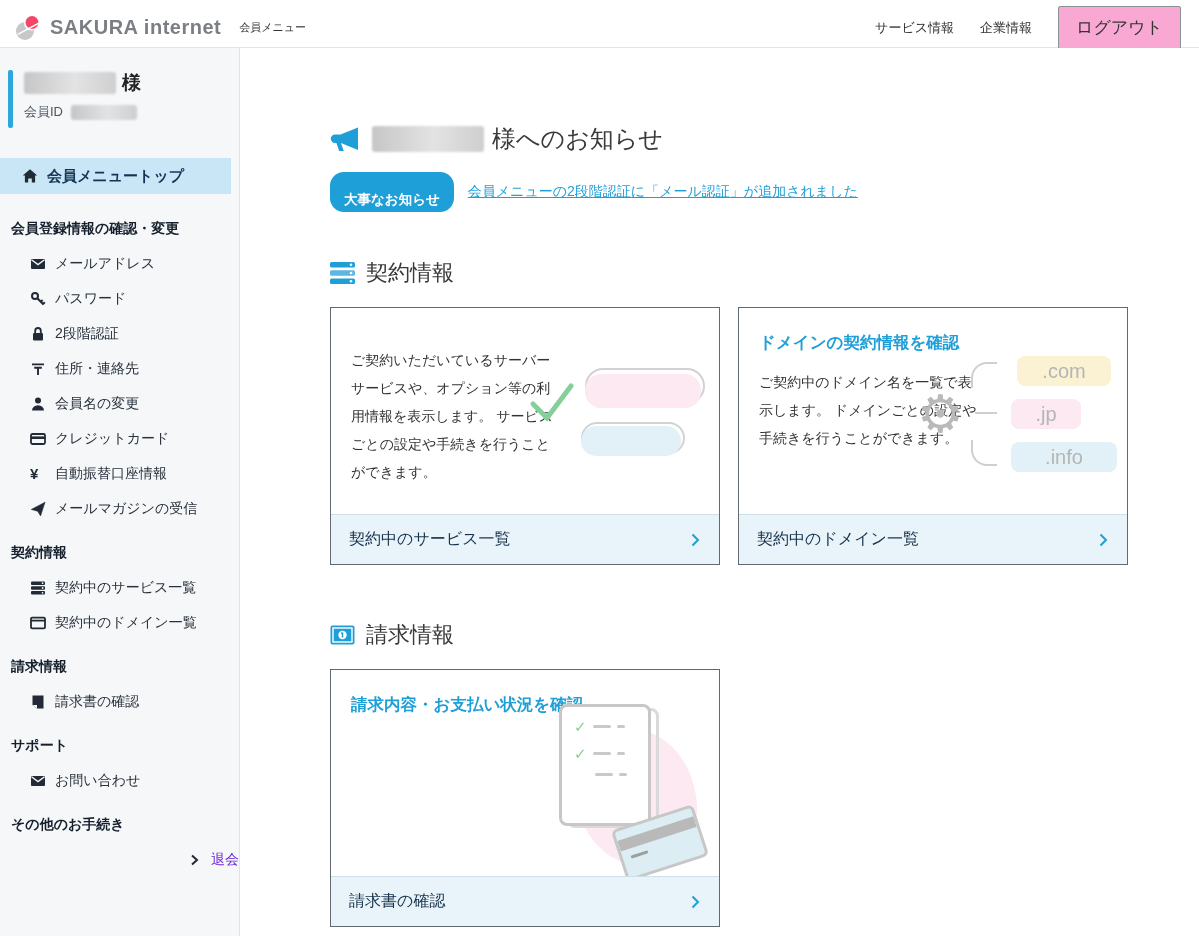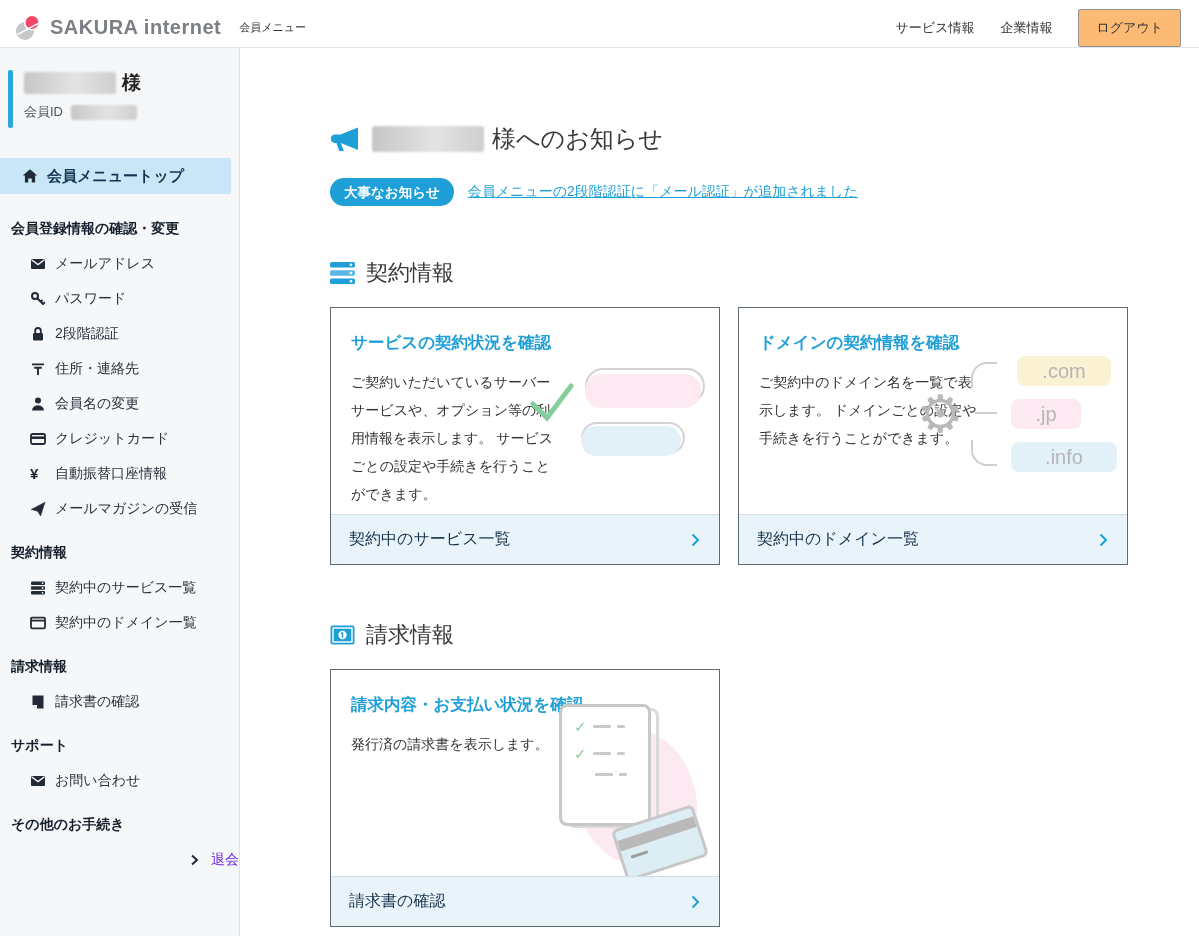--- a/index.html
+++ b/index.html
@@ -7,21 +7,21 @@
     font-family:"Liberation Sans","DejaVu Sans",sans-serif; color:#333; }
 
   
   .header { height:48px; background:#fff; border-bottom:1px solid #e2e5e8;
     display:flex; align-items:center; padding:8px 18px 0 14px; }
   .logo-mark { width:28px; height:28px; margin-right:8px; }
   .logo-text { font-size:20px; font-weight:bold; color:#7b7f84; letter-spacing:.5px; }
   .app-title { font-size:11px; color:#333; margin-left:18px; }
   .header-right { margin-left:auto; display:flex; align-items:center; gap:26px; }
   .nav-link { font-size:13px; color:#333; cursor:pointer; text-decoration:none; }
-  .logout-btn { font-size:13px; color:#333; background:#fdba74; border:1px solid #8d9297;
+  .logout-btn { font-size:17px; color:#333; background:#f9a8d4; border:1px solid #8d9297;
     border-radius:2px; padding:9px 17px; cursor:pointer; }
 
   
   .layout { display:flex; height:888px; }
 
   
   .sidebar { width:240px; background:#f5f7f9; border-right:1px solid #e1e4e7;
     padding-top:20px; flex-shrink:0; }
   .user-block { position:relative; padding:2px 12px 0 24px; min-height:70px; }
   .user-bar { position:absolute; left:8px; top:2px; width:5px; height:58px;
@@ -49,21 +49,21 @@
   .yen-glyph { font-size:15px; font-weight:bold; line-height:16px; width:16px; text-align:center; }
   .muted-item { color:#6d28d9;justify-content:flex-end; }
 
   
   .main { flex:1; padding:52px 0 0 90px; background:#fff; }
   .announce-head { display:flex; align-items:center; gap:12px; height:34px;margin-top:22px; }
   .megaphone { width:30px; height:27px; }
   .announce-title { font-size:24px; color:#3a3a3a; display:flex; align-items:center; gap:8px; }
   .announce-row { display:flex; align-items:center; gap:14px; margin-top:23px; height:26px; }
   .badge { background:#1f9fd8; color:#fff; font-size:13.5px; font-weight:bold;
-    border-radius:14px; padding:8px 14px 6px; line-height:1; }
+    border-radius:14px; padding:21px 14px 6px; line-height:1; }
   .announce-link { font-size:14px; color:#1f9fd8; text-decoration:underline; cursor:pointer; }
 
   .section-head { display:flex; align-items:center; gap:11px; height:28px; }
   .mt-contract { margin-top:54px; }
   .mt-billing { margin-top:56px; }
   .section-title { font-size:22px; color:#3a3a3a; }
   .section-icon { width:25px; height:22px; display:inline-flex; }
 
   .cards-row { display:flex; gap:18px; margin-top:20px; }
   .card { width:390px; height:258px; border:1px solid #5f6a72; background:#fff;
@@ -315,21 +315,20 @@
             <circle cx="21" cy="19.2" r="1.3" fill="#fff"></circle>
           </svg>
       </span>
       <span class="section-title">契約情報</span>
     </div>
 
     <div class="cards-row">
 
       <div class="card">
         <div class="card-inner">
-          <div class="card-title">サービスの契約状況を確認</div>
           <div class="card-body">ご契約いただいているサーバーサービスや、オプション等の利用情報を表示します。 サービスごとの設定や手続きを行うことができます。</div>
           <div class="card-illus illus-services">
             <div class="pill-outline p-pink-o"></div>
             <div class="pill p-pink"></div>
             <div class="pill-outline p-blue-o" style="border-radius:16px;"></div>
             <div class="pill p-blue"></div>
             <svg class="check-lg" viewBox="0 0 46 42" fill="none" stroke="currentColor" stroke-width="5" stroke-linecap="round">
                 <path d="M4 22 18 36 42 4"></path>
               </svg>
           </div>
@@ -375,21 +374,20 @@
           </svg>
       </span>
       <span class="section-title">請求情報</span>
     </div>
 
     <div class="cards-row">
 
       <div class="card">
         <div class="card-inner">
           <div class="card-title">請求内容・お支払い状況を確認</div>
-          <div class="card-body">発行済の請求書を表示します。</div>
           <div class="card-illus illus-billing">
             <div class="blob"></div>
             <div class="doc-back"></div>
             <div class="doc">
               <div class="doc-row">
                   <span class="doc-check">✓</span>
                   <span class="dash d14"></span>
                   <span class="dash d8"></span>
                 </div>
               <div class="doc-row">

